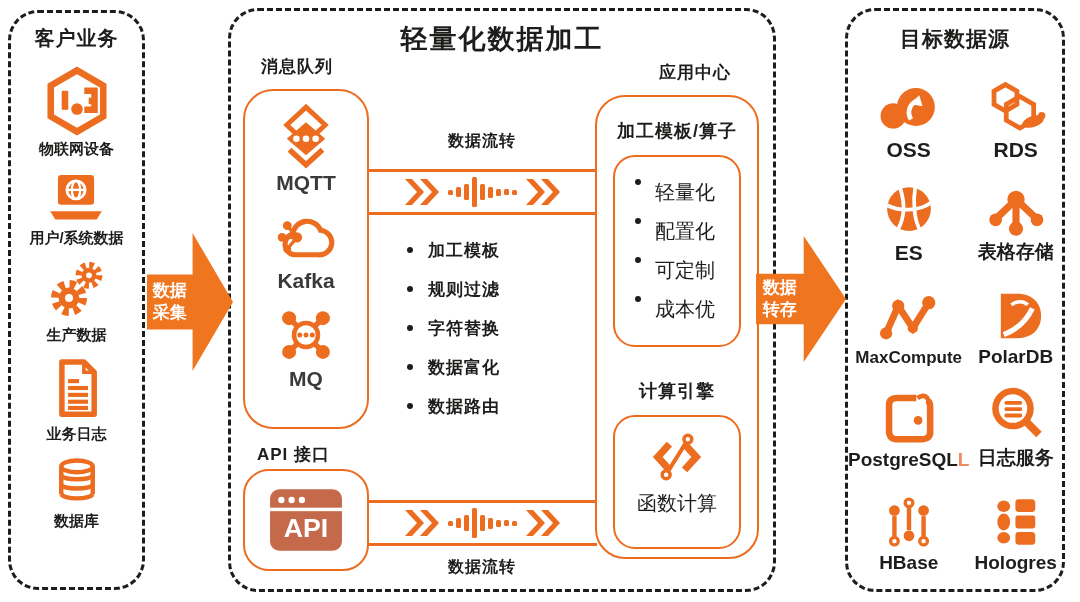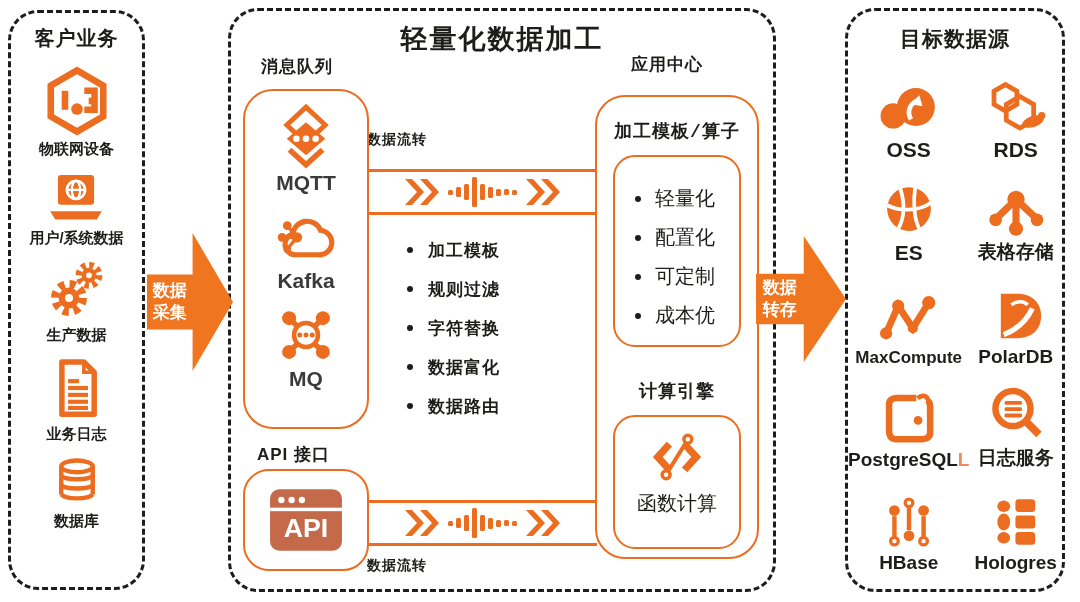--- a/index.html
+++ b/index.html
@@ -30,50 +30,50 @@
   .transfer-arrow { left:756px; top:236px; width:90px; height:126px; }
   .arrow-text { position:absolute; left:0; top:0; width:53%; height:100%;
     display:flex; flex-direction:column; align-items:center; justify-content:center;
     color:#fff; font-size:17px; font-weight:bold; line-height:1.3; }
 
   
   .mid-title { position:absolute; left:0; right:0; top:10px; text-align:center;
     font-size:27px; font-weight:bold; letter-spacing:2px; }
   .sec-label { position:absolute; font-size:17px; font-weight:bold; letter-spacing:1px; }
   .queue-label { left:30px; top:44px; }
-  .app-label { left:400px; top:42px; width:128px; text-align:left; }
+  .app-label { left:400px; top:50px; width:128px; text-align:center; }
   .api-label { left:26px; top:432px; }
 
   .white-box { position:absolute; background:#fff; border:2.5px solid #EC6D20; z-index:2; }
   .queue-box { left:12px; top:78px; width:126px; height:340px; border-radius:30px;
     display:flex; flex-direction:column; align-items:center; }
   .queue-item { display:flex; flex-direction:column; align-items:center; }
   .queue-item-label { font-size:21px; color:#3A3A3A; margin-top:2px;font-weight:bold; }
 
   .app-box { left:364px; top:84px; width:164px; height:464px; border-radius:30px; border-width:2px;
-    display:flex; flex-direction:column; align-items:center;font-family:Liberation Mono, monospace; }
+    display:flex; flex-direction:column; align-items:center; }
   .app-heading { font-size:18px; font-weight:bold; letter-spacing:1px; }
   .inner-box { border:2px solid #EC6D20; border-radius:22px; background:#fff; }
   .tpl-box { margin-top:12px; width:128px; height:192px; padding:22px 0 0 20px; }
-  .tpl-item { display:flex; align-items:center; height:39px; }
+  .tpl-item { display:flex; height:39px; }
   .tpl-item .dot { width:6px; height:6px; border-radius:50%; background:#1D1D1B; margin-right:14px; flex:none; }
   .tpl-item span { font-size:20px; }
   .engine-box { margin-top:12px; width:128px; height:134px;
     display:flex; flex-direction:column; align-items:center; }
   .engine-label { font-size:20px; margin-top:5px; }
 
   .api-box { left:12px; top:458px; width:126px; height:102px; border-radius:26px;
     display:flex; align-items:center; justify-content:center; }
 
   
   .hline { position:absolute; left:136px; width:230px; height:3px; background:#EC6D20; z-index:1; }
   .hl-t1 { top:158px; } .hl-t2 { top:201px; }
   .hl-b1 { top:489px; } .hl-b2 { top:532px; }
-  .flow-label { position:absolute; left:136px; width:230px; 
-    font-size:14px; font-weight:bold; letter-spacing:1px; }
+  .flow-label { position:absolute; left:136px; width:230px; text-align:center;
+    font-size:16px; font-weight:bold; letter-spacing:1px; }
   .flow-label-top { top:120px; }
   .flow-label-bottom { top:546px; }
   .flow-row { position:absolute; left:136px; width:230px; height:36px;
     display:flex; align-items:center; justify-content:center; gap:9px; z-index:1; }
   .flow-row-top { top:163px; } .flow-row-bottom { top:494px; }
   .wave { display:flex; align-items:center; gap:3px; }
   .wave i { display:block; width:5px; background:#EC6D20; border-radius:1.5px; }
 
   
   .process-list { position:absolute; left:176px; top:228px; list-style:none; }

